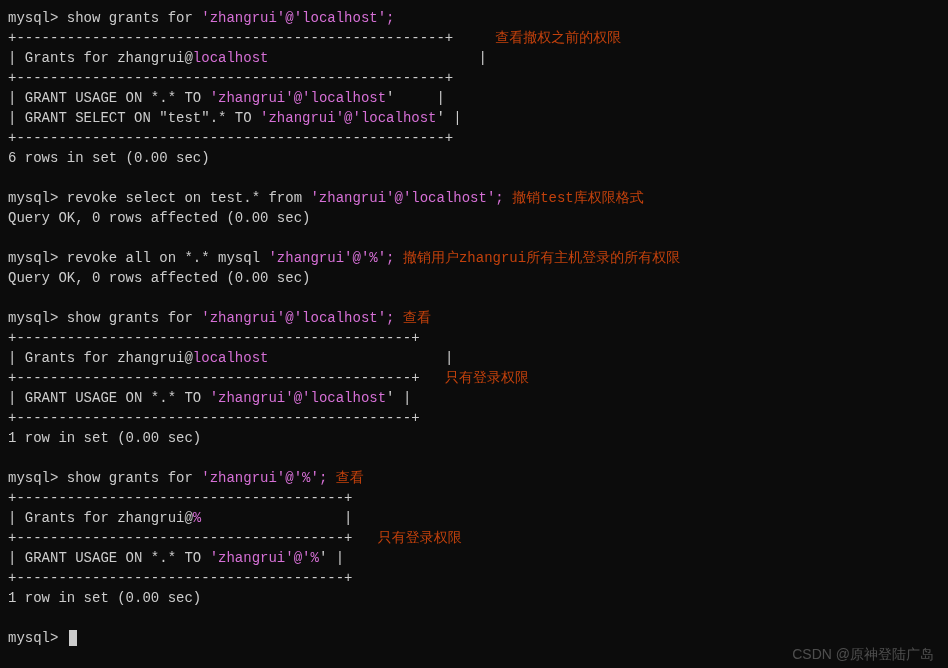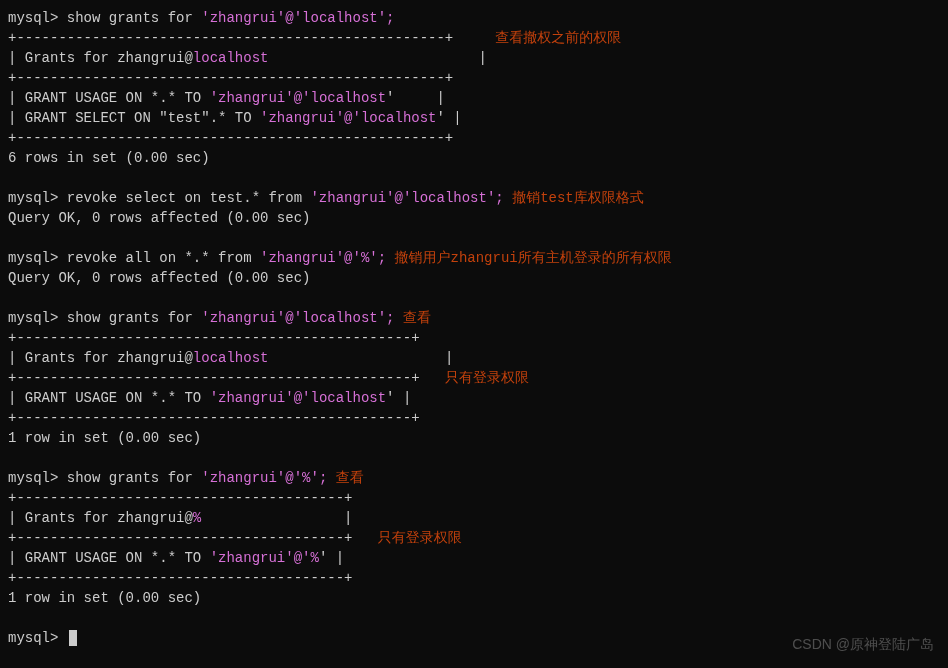--- a/index.html
+++ b/index.html
@@ -26,21 +26,21 @@
   .cursor {
     display: inline-block;
     width: 8px;
     height: 16px;
     background: #cccccc;
     vertical-align: middle;
     margin-left: 2px;
   }
   .watermark {
     position: absolute;
-    bottom: 14px;
+    bottom: 4px;
     right: 14px;
     color: rgba(200,200,200,0.35);
     font-family: sans-serif;
     font-size: 14px;
   }
 </style>
 </head>
 <body>
 
 <div class="line"><span>mysql&gt; </span><span>show grants for </span><span class="str">'</span><span class="str">zhangrui</span><span class="str">'@'</span><span class="host">localhost</span><span class="str">';</span></div>
@@ -50,21 +50,21 @@
 <div class="line"><span>| GRANT USAGE ON *.* TO </span><span class="str">'</span><span class="str">zhangrui</span><span class="str">'@'</span><span class="host">localhost</span><span>'     |</span></div>
 <div class="line"><span>| GRANT SELECT ON "test".* TO </span><span class="str">'</span><span class="str">zhangrui</span><span class="str">'@'</span><span class="host">localhost</span><span>' |</span></div>
 <div class="line"><span>+---------------------------------------------------+</span></div>
 <div class="line"><span>6 rows in set (0.00 sec)</span></div>
 <div class="line"> </div>
 
 <div class="line"><span>mysql&gt; </span><span>revoke select on test.* from </span><span class="str">'</span><span class="str">zhangrui</span><span class="str">'@'</span><span class="host">localhost</span><span class="str">';</span> <span class="annot">撤销test库权限格式</span></div>
 <div class="line"><span>Query OK, 0 rows affected (0.00 sec)</span></div>
 <div class="line"> </div>
 
-<div class="line"><span>mysql&gt; </span><span>revoke all on *.* from </span><span class="str">'</span><span class="str">zhangrui</span><span class="str">'@'</span><span class="host">%</span><span class="str">';</span> <span class="annot">撤销用户zhangrui所有主机登录的所有权限</span></div>
+<div class="line"><span>mysql&gt; </span><span>revoke all on *.* mysql </span><span class="str">'</span><span class="str">zhangrui</span><span class="str">'@'</span><span class="host">%</span><span class="str">';</span> <span class="annot">撤销用户zhangrui所有主机登录的所有权限</span></div>
 <div class="line"><span>Query OK, 0 rows affected (0.00 sec)</span></div>
 <div class="line"> </div>
 
 <div class="line"><span>mysql&gt; </span><span>show grants for </span><span class="str">'</span><span class="str">zhangrui</span><span class="str">'@'</span><span class="host">localhost</span><span class="str">';</span> <span class="annot">查看</span></div>
 <div class="line"><span>+-----------------------------------------------+</span></div>
 <div class="line"><span>| Grants for zhangrui@</span><span class="host">localhost</span><span>                     |</span></div>
 <div class="line"><span>+-----------------------------------------------+</span>   <span class="annot">只有登录权限</span></div>
 <div class="line"><span>| GRANT USAGE ON *.* TO </span><span class="str">'</span><span class="str">zhangrui</span><span class="str">'@'</span><span class="host">localhost</span><span>' |</span></div>
 <div class="line"><span>+-----------------------------------------------+</span></div>
 <div class="line"><span>1 row in set (0.00 sec)</span></div>

